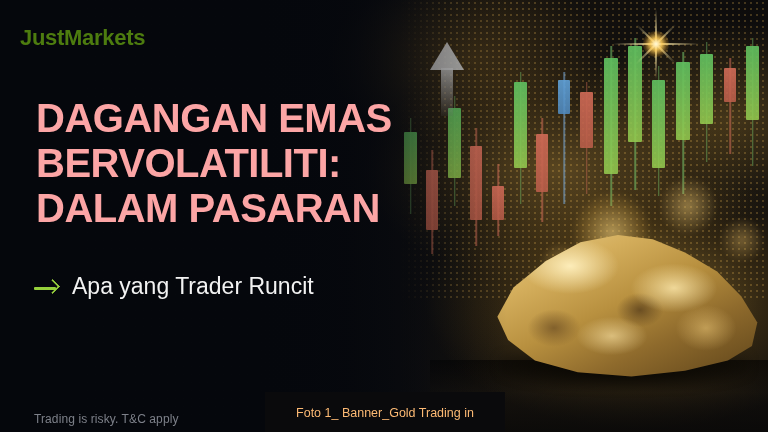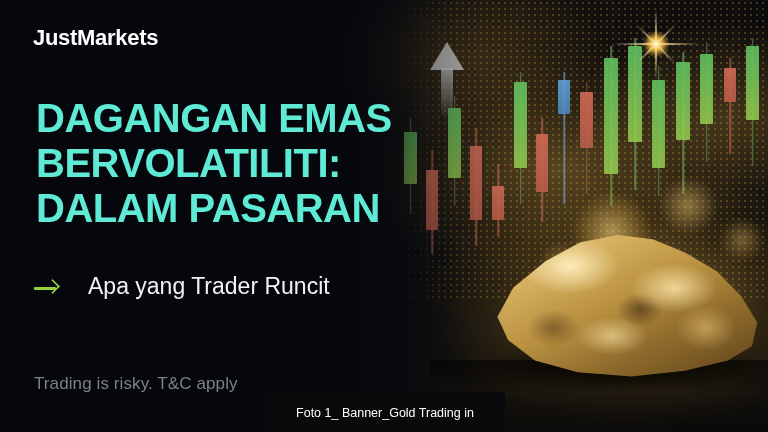--- a/index.html
+++ b/index.html
@@ -145,39 +145,39 @@
   
   .bg-vignette {
     background:
       linear-gradient(90deg, rgba(5,7,12,1) 0%, rgba(5,7,12,0.99) 34%, rgba(5,7,12,0.78) 46%, rgba(5,7,12,0.30) 56%, rgba(5,7,12,0) 66%);
   }
 
   
   .content { position:absolute; inset:0; }
 
   .logo {
-    position:absolute; left:33px; top:27px;
-    font-size:22px; font-weight:bold; color:#ffffff;
+    position:absolute; left:20px; top:27px;
+    font-size:22px; font-weight:bold; color:#4d7c0f;
     letter-spacing:-0.3px; line-height:1;
   }
 
   .headline {
     position:absolute; left:36px; top:96px;
     width:430px;
-    color:#5eead4;
+    color:#fca5a5;
     font-size:40px; font-weight:bold;
     line-height:1.13;
     letter-spacing:-0.5px;
     text-transform:uppercase;
   }
   .headline .hl-line { display:block; white-space:nowrap; }
 
   .sub {
     position:absolute; left:33px; top:272px;
-    display:flex; align-items:flex-start; gap:27px;
+    display:flex; align-items:flex-start; gap:11px;
     width:430px;
   }
   .sub-arrow {
     flex:0 0 auto; width:28px; height:28px; margin-top:2px;
     position:relative;
   }
   .sub-arrow .a-line {
     position:absolute; left:1px; top:13px; width:22px; height:2.6px;
     background:#96d03c; border-radius:1px;
   }
@@ -185,33 +185,33 @@
     position:absolute; right:3px; top:7px; width:11px; height:11px;
     border-top:2.6px solid #96d03c; border-right:2.6px solid #96d03c;
     transform:rotate(45deg); border-radius:1px;
   }
   .sub-text {
     color:#f2f2f2; font-size:23px; line-height:1.26; font-weight:normal;
   }
   .sub-text .s-line { display:block; white-space:nowrap; }
 
   .disclaimer {
-    position:absolute; left:34px; top:374px;
-    font-size:17px; color:#7d8089; letter-spacing:0.1px;text-align:right;
+    position:absolute; left:34px; top:412px;
+    font-size:12px; color:#7d8089; letter-spacing:0.1px;text-align:right;
   }
 
   
   .caption {
     position:absolute; left:265px; top:392px; width:240px; height:40px;
     background:#0a0a0c;
     display:flex; flex-direction:column; align-items:center; justify-content:center;
     padding-top:2px;
   }
   .caption span {
-    display:block; color:#ffffff; font-size:12.5px; line-height:1.35;
+    display:block; color:#fdba74; font-size:12.5px; line-height:1.35;
     text-align:center; white-space:nowrap;
   }
 </style>
 </head>
 <body>
 
 <div id="banner">
 
   <div class="bg-layer bg-warm"></div>
   <div class="bg-grid"></div>

